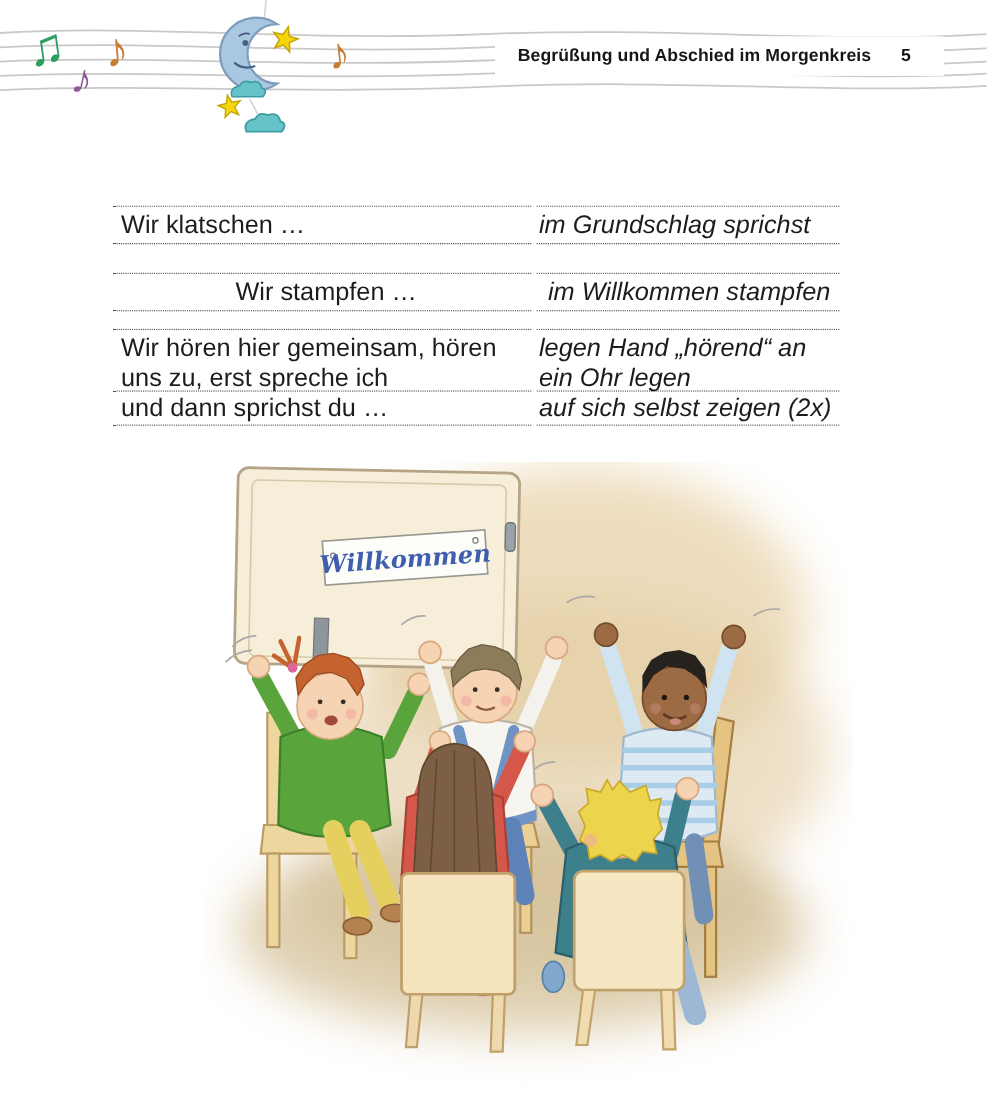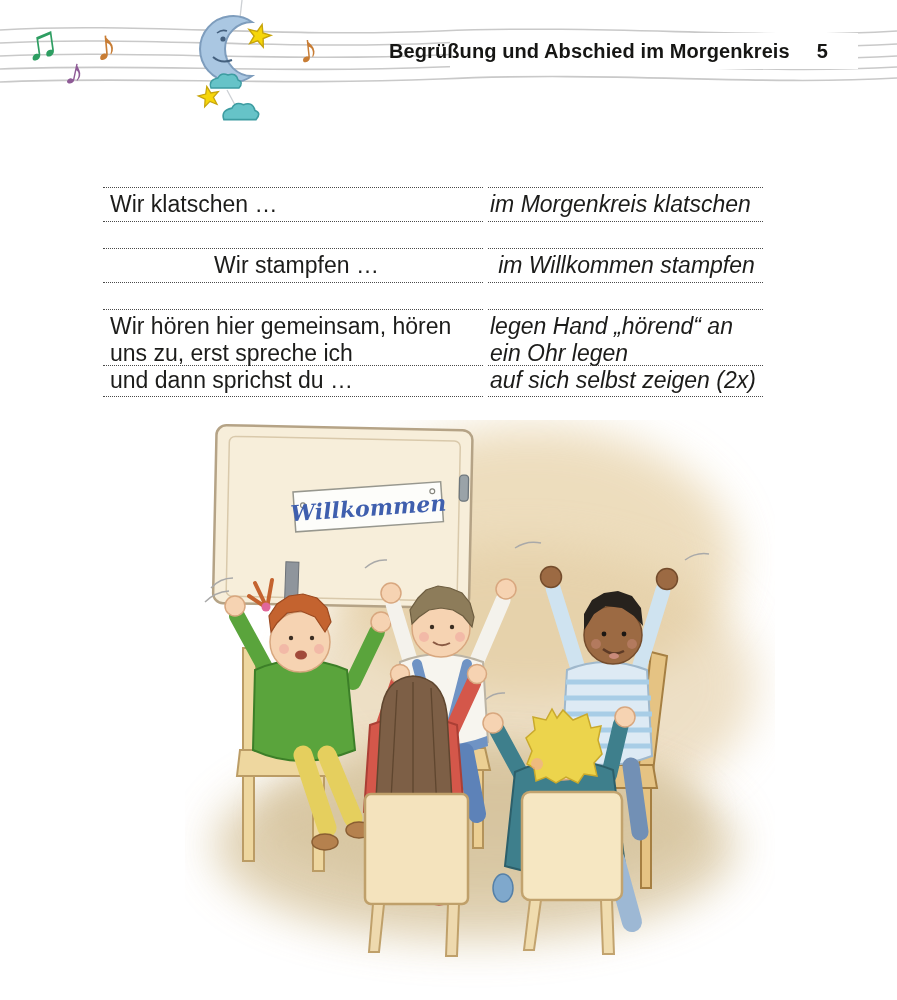--- a/index.html
+++ b/index.html
@@ -6,21 +6,21 @@
   body{
     width:897px;height:1000px;position:relative;overflow:hidden;
     font-family:"Liberation Sans","DejaVu Sans",sans-serif;
     color:#1c1c1a;
   }
   
   .header-band{position:absolute;left:0;top:0;width:897px;height:135px;}
   .header-text{
     position:absolute;top:41px;left:0;width:828px;height:20px;
     display:flex;justify-content:flex-end;align-items:center;gap:27px;
-    font-weight:bold;font-size:20px;letter-spacing:.1px;color:#161614;
+    font-weight:bold;font-size:16px;letter-spacing:.1px;color:#161614;
   }
   
   .tblock{position:absolute;left:103px;width:660px;display:grid;
           grid-template-columns:380px 275px;column-gap:5px;font-size:23px;}
   .tcell{border-top:1px dotted #4a4a4a;border-bottom:1px dotted #4a4a4a;}
   .tcell.left{padding-left:7px;}
   .tcell.right{padding-left:2px;font-style:italic;}
   .single{height:33px;line-height:33px;}
   .tall{height:57px;line-height:27px;padding-top:3px;box-sizing:border-box;}
   .last{height:30px;line-height:28px;border-top:none;}
@@ -74,29 +74,29 @@
     </g>
   </svg>
   <div class="header-text">
     <span>Begrüßung und Abschied im Morgenkreis</span>
     <span>5</span>
   </div>
 </div>
 
 <div class="tblock" style="top:187px;">
   <div class="tcell left single">Wir klatschen …</div>
-  <div class="tcell right single">im Morgenkreis klatschen</div>
+  <div class="tcell right single">im Grundschlag sprichst</div>
 </div>
 
 <div class="tblock" style="top:248px;text-align:center;">
   <div class="tcell left single">Wir stampfen …</div>
   <div class="tcell right single">im Willkommen stampfen</div>
 </div>
 
-<div class="tblock" style="top:309px;">
+<div class="tblock" style="top:299px;">
   <div class="tcell left tall">Wir hören hier gemeinsam, hören uns zu, erst spreche ich</div>
   <div class="tcell right tall">legen Hand „hörend“ an ein Ohr legen</div>
   <div class="tcell left last">und dann sprichst du …</div>
   <div class="tcell right last">auf sich selbst zeigen (2x)</div>
 </div>
 
 <div class="scene">
 <svg width="590" height="580" viewBox="0 0 590 580">
   <defs>
     <filter id="soft" x="-60%" y="-60%" width="220%" height="220%">

